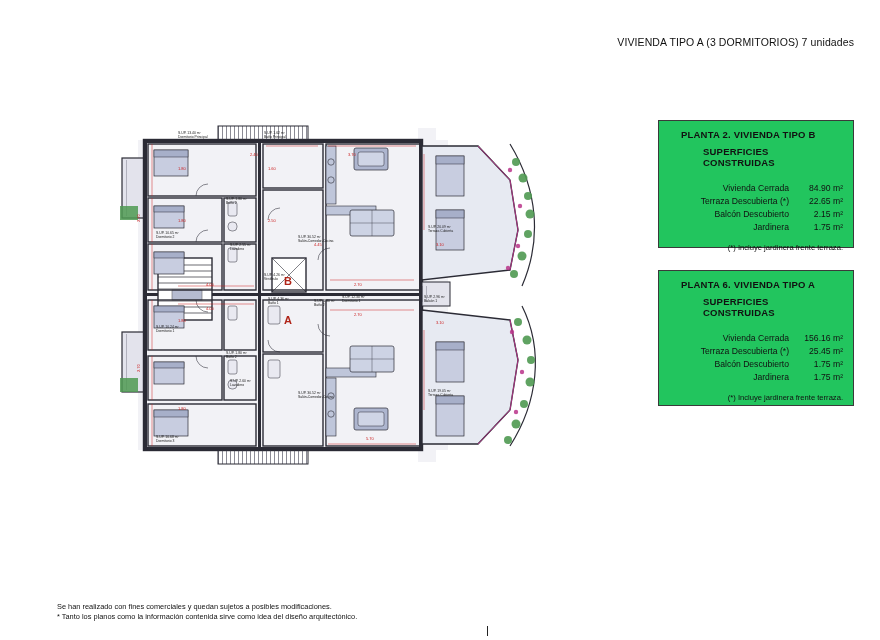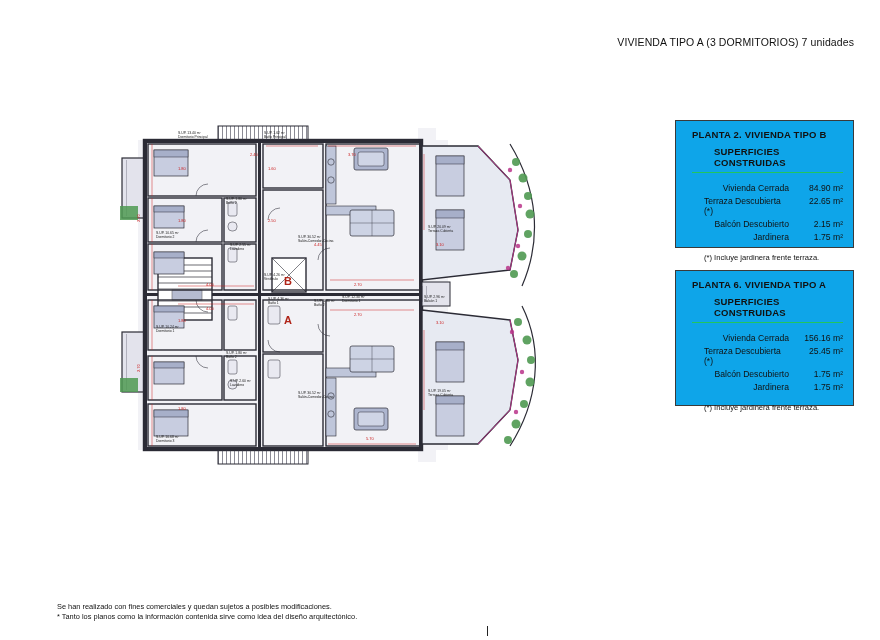--- a/index.html
+++ b/index.html
@@ -33,25 +33,25 @@
   .subtitle {
     font-size: 10.5px;
     color: #111;
     margin-top: 20px;
     letter-spacing: 0.1px;
   }
 
   
   .panel {
     position: absolute;
-    width: 179px;
+    width: 196px;
     border: 1px solid #3a3a3a;
-    background: #0ea5e9;
+    background: #22c55e;
     box-sizing: border-box;
-    padding: 8px 10px 10px 16px;
+    padding: 8px 10px 10px 22px;
   }
   #panel-b { right: 26px; top: 120px; height: 128px; }
   #panel-a { right: 26px; top: 270px; height: 136px; }
 
   .panel-title {
     font-size: 9.5px;
     font-weight: 700;
     color: #111;
     margin-bottom: 6px;
     letter-spacing: 0.2px;
@@ -72,20 +72,21 @@
     padding: 1.6px 0 1.6px 12px;
     color: #111;
   }
   .row .val { text-align: right; min-width: 54px; }
   .panel-note {
     font-size: 7.6px;
     color: #111;
     margin-top: 9px;
     padding-left: 12px;
     font-style: normal;
+    text-align: right;
   }
 
   
   #footer {
     position: absolute;
     left: 57px;
     bottom: 17px;
     font-size: 7.4px;
     line-height: 1.45;
     color: #111;

